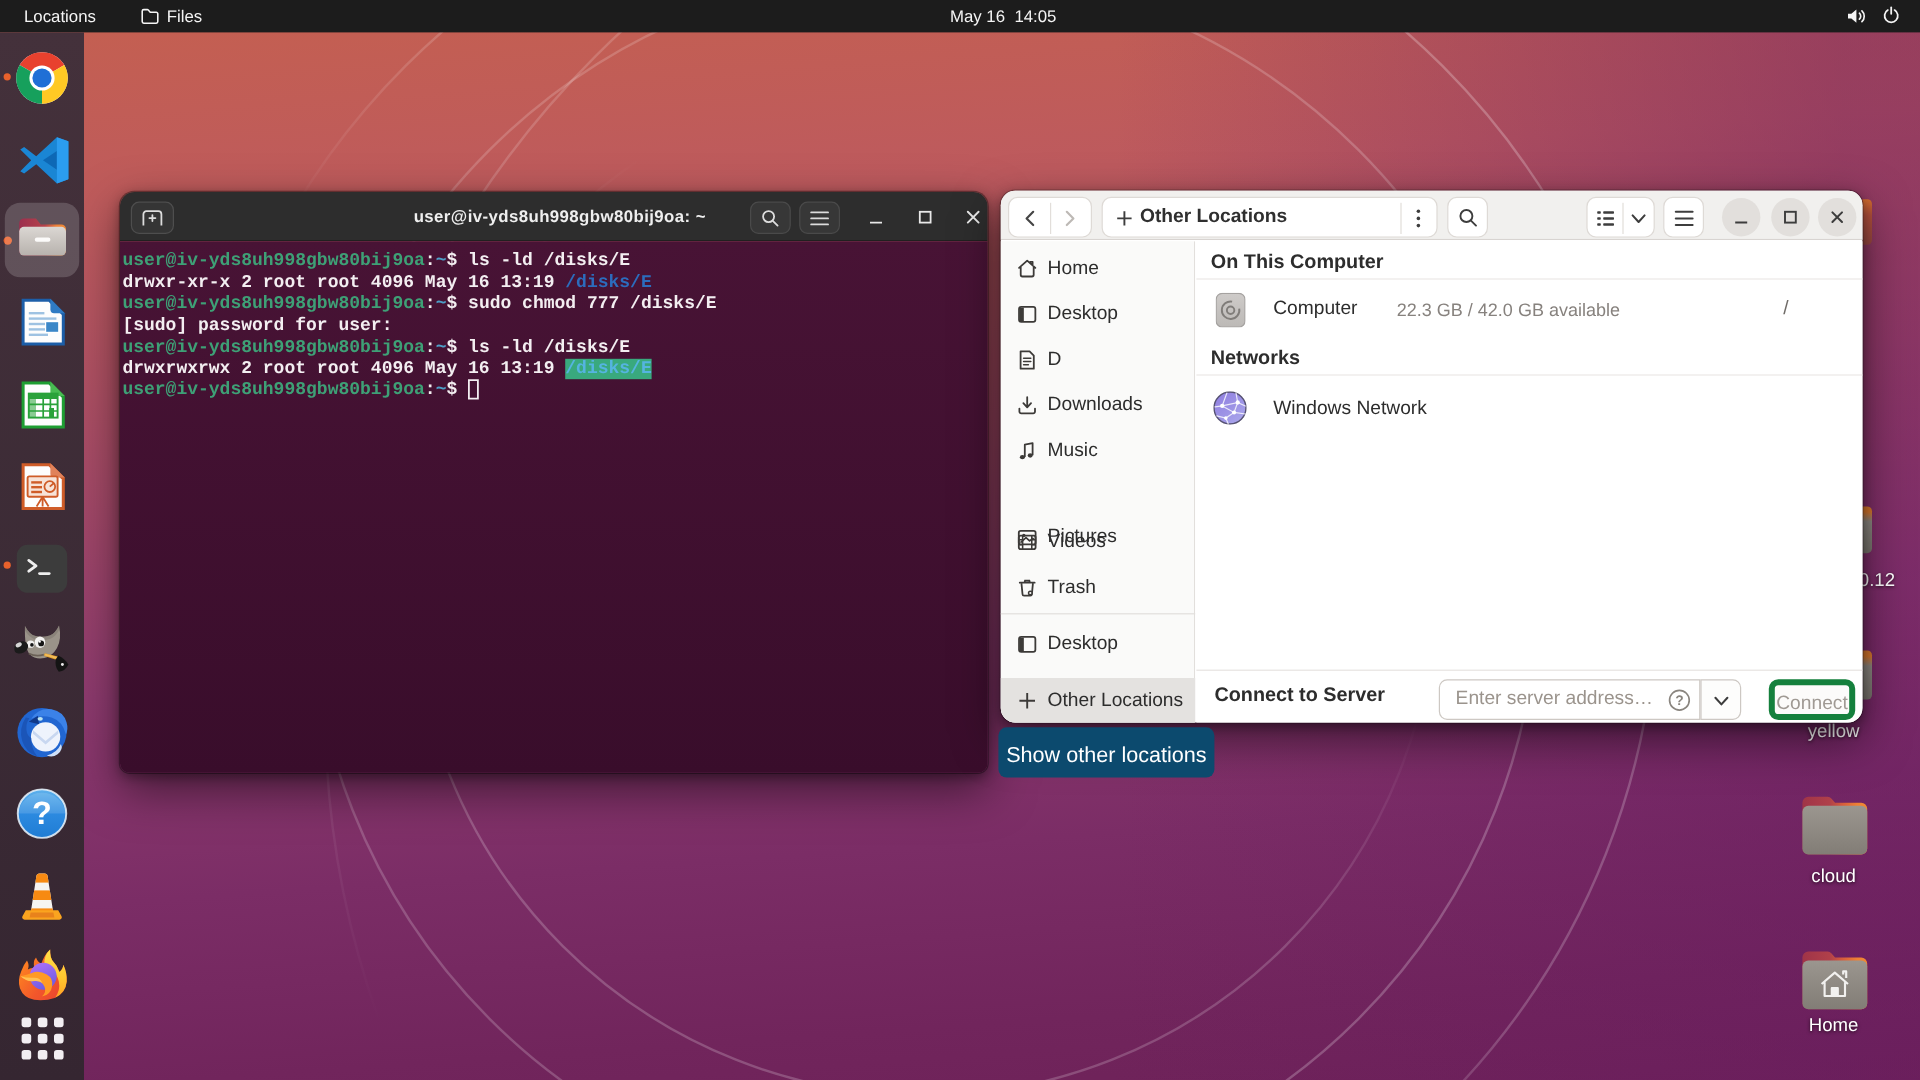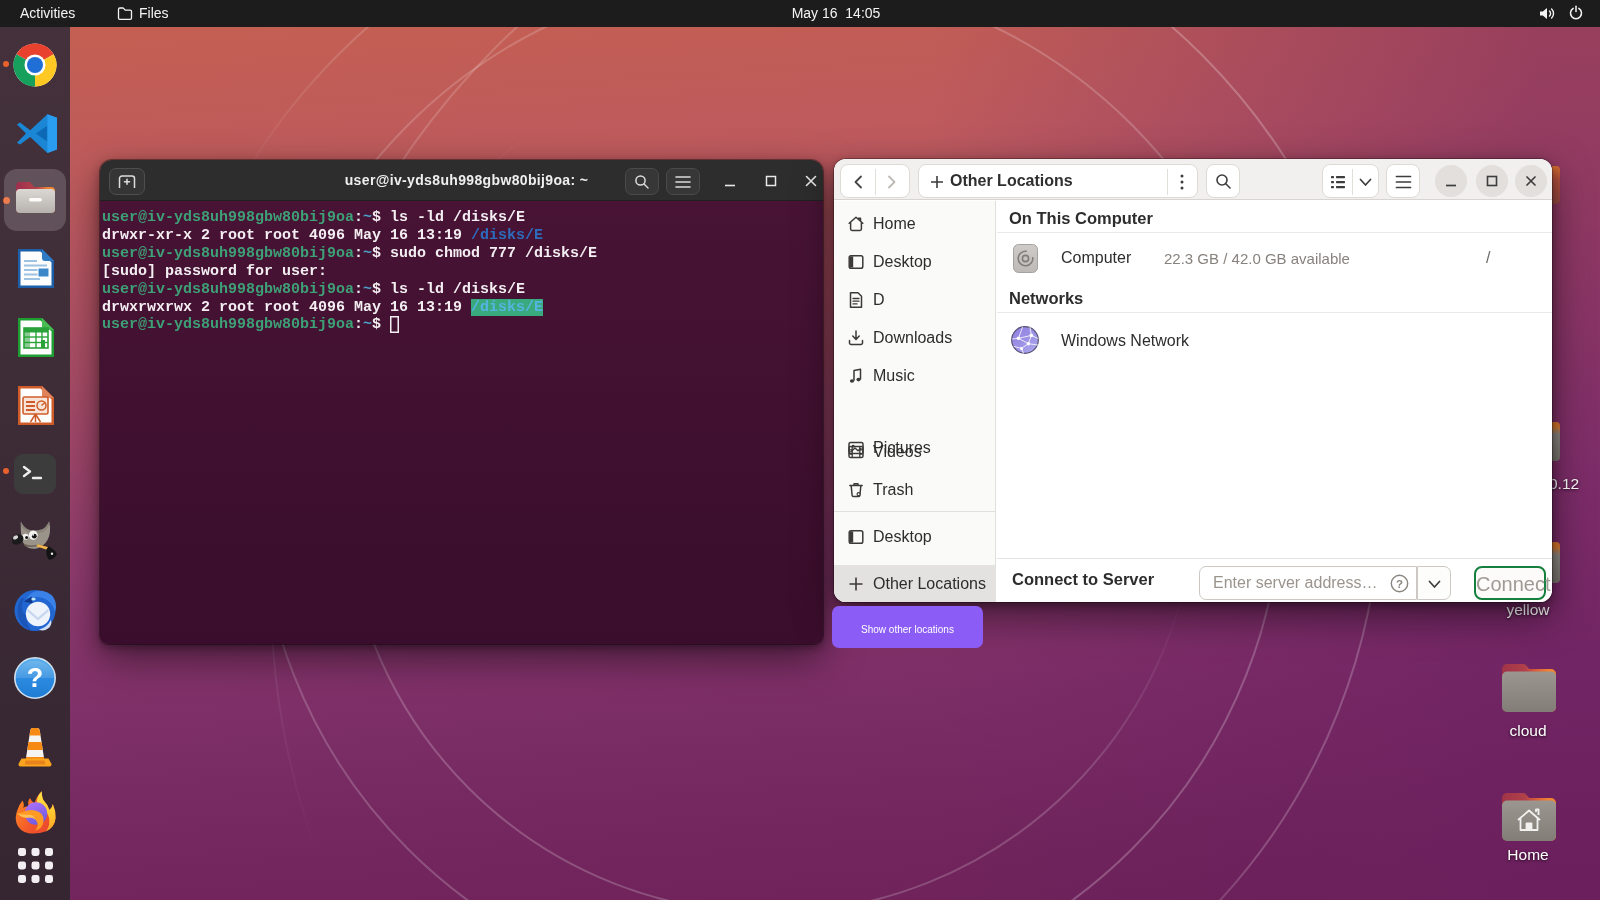--- a/index.html
+++ b/index.html
@@ -322,28 +322,28 @@
       <svg class="abs" style="left:190px;top:7px;" width="19" height="19" viewBox="0 0 19 19">
         <circle cx="9.5" cy="9.5" r="8.2" fill="none" stroke="#8a857f" stroke-width="1.4"></circle>
         <text x="9.5" y="13.6" text-anchor="middle" font-size="11.5" font-weight="bold" fill="#8a857f" font-family="Liberation Sans">?</text>
       </svg>
     </div>
     <div class="abs" style="left:420px;top:365px;width:34px;height:34px;background:#fdfdfc;border:1px solid #cdc8c3;border-radius:0 7px 7px 0;">
       <svg class="abs" style="left:10px;top:13px;" width="13" height="9" viewBox="0 0 13 9">
           <path d="M1.5 1.5 L6.5 7 L11.5 1.5" fill="none" stroke="#3d3d3d" stroke-width="1.7" stroke-linecap="round" stroke-linejoin="round"></path>
         </svg>
     </div>
-    <div class="abs" style="left:477px;top:365px;width:72px;height:34px;background:#fcfbfa;border:2px solid #15803d;border-radius:8px;color:#a09a94;text-align:center;line-height:32px;font-size:20px;">Connect</div>
+    <div class="abs" style="left:477px;top:365px;width:72px;height:34px;background:#fcfbfa;border:5px solid #15803d;border-radius:8px;color:#a09a94;text-align:center;line-height:32px;font-size:16px;">Connect</div>
   </div>
 </div>
 
-<div id="tooltip" class="abs" style="left:832px;top:606px;width:151px;height:42px;background:#8b5cf6;border-radius:7px;color:#fff;font-size:10px;display:flex;align-items:center;justify-content:center;padding-top:4px;">Show other locations</div>
+<div id="tooltip" class="abs" style="left:832px;top:606px;width:180px;height:42px;background:#0c4a6e;border-radius:7px;color:#fff;font-size:18px;display:flex;align-items:center;justify-content:center;padding-top:4px;">Show other locations</div>
 
 <div id="topbar" class="abs" style="left:0;top:0;width:1600px;height:27px;background:#1c1c1c;color:#f4f4f4;font-size:14px;">
-  <div class="abs" style="left:20px;top:0;height:27px;line-height:27px;">Activities</div>
+  <div class="abs" style="left:20px;top:0;height:27px;line-height:27px;">Locations</div>
   <svg class="abs" style="left:117px;top:6px;" width="16" height="15" viewBox="0 0 16 15">
     <path d="M1.5 3.2 V12 a1.3 1.3 0 0 0 1.3 1.3 h10.4 a1.3 1.3 0 0 0 1.3-1.3 V5.5 a1.3 1.3 0 0 0-1.3-1.3 H8.2 L6.6 2.4 a1 1 0 0 0-.8-.4 H2.8 a1.3 1.3 0 0 0-1.3 1.2 z" fill="none" stroke="#f4f4f4" stroke-width="1.3"></path>
   </svg>
   <div class="abs" style="left:139px;top:0;height:18px;line-height:27px;">Files</div>
   <div class="abs" style="left:736px;top:0;width:200px;text-align:center;height:27px;line-height:27px;">May 16&nbsp; 14:05</div>
   <svg class="abs" style="left:1539px;top:6px;" width="17" height="15" viewBox="0 0 17 15">
     <path d="M1 5.5 h2.8 L8 2 v11 L3.8 9.5 H1 z" fill="#f4f4f4"></path>
     <path d="M10.5 5 a3.4 3.4 0 0 1 0 5" fill="none" stroke="#f4f4f4" stroke-width="1.4" stroke-linecap="round"></path>
     <path d="M12.6 3 a6.2 6.2 0 0 1 0 9" fill="none" stroke="#f4f4f4" stroke-width="1.4" stroke-linecap="round"></path>
   </svg>

